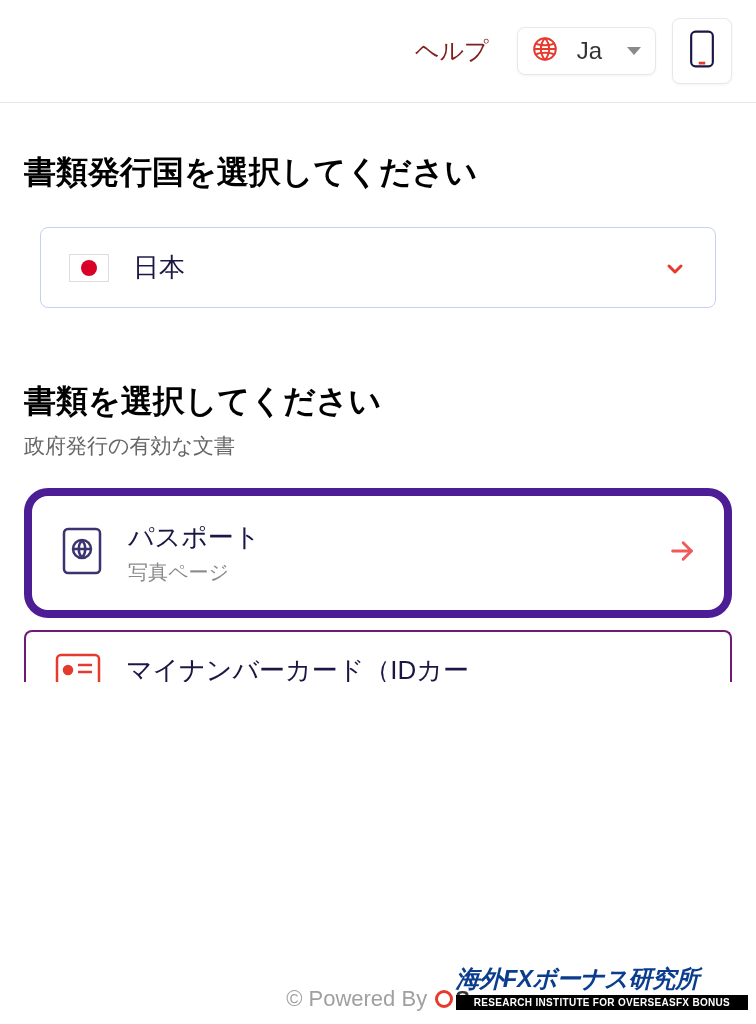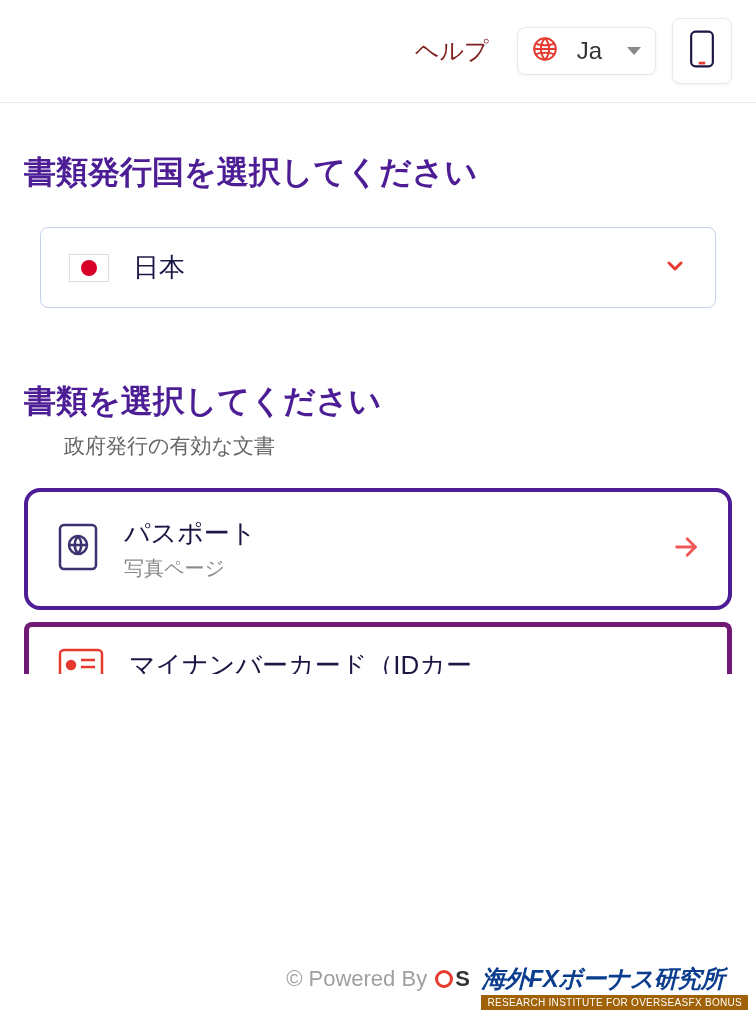--- a/index.html
+++ b/index.html
@@ -65,26 +65,26 @@
     .phone-icon svg {
       width: 26px;
       height: 40px;
     }
     .content {
       padding: 48px 24px 0;
     }
     .section-title {
       font-size: 32px;
       font-weight: 600;
-      color: #4c1d95;
+      color: #000000;
       margin-bottom: 32px;
     }
     .country-selector {
       display: flex;
-      align-items: center;
+      align-items: flex-end;
       border: 1px solid #c5d0f0;
       border-radius: 8px;
       padding: 22px 28px;
       margin: 0 16px 72px;
       justify-content: space-between;
     }
     .country-left {
       display: flex;
       align-items: center;
       gap: 24px;
@@ -111,38 +111,37 @@
     }
     .chevron-down svg {
       width: 24px;
       height: 24px;
     }
     .section-subtitle {
       font-size: 21px;
       color: #666;
       margin-top: 4px;
       margin-bottom: 28px;
-      margin-left: 40px;
     }
     .document-list {
       display: flex;
       flex-direction: column;
       gap: 12px;
     }
     .document-option {
       display: flex;
       align-items: center;
-      border: 5px solid #701a75;
+      border: 2px solid #701a75;
       border-radius: 8px;
       padding: 24px 28px;
       justify-content: space-between;
     }
     .document-option.highlighted {
-      border: 4px solid #4c1d95;
-      border-radius: 16px;
+      border: 8px solid #4c1d95;
+      border-radius: 24px;
     }
     .document-left {
       display: flex;
       align-items: center;
       gap: 24px;
     }
     .doc-icon svg {
       width: 44px;
       height: 52px;
     }
@@ -163,21 +162,21 @@
     .arrow-right svg {
       width: 28px;
       height: 28px;
     }
     .id-card-icon svg {
       width: 48px;
       height: 36px;
     }
     .footer {
       position: absolute;
-      bottom: 32px;
+      bottom: 12px;
       left: 0;
       right: 0;
       display: flex;
       justify-content: center;
       align-items: center;
       gap: 8px;
     }
     .powered-by {
       color: #a0a0a0;
       font-size: 22px;
@@ -191,25 +190,25 @@
       align-items: flex-start;
     }
     .watermark-title {
       color: #0b3d8f;
       font-size: 24px;
       font-weight: 700;
       font-style: italic;
       letter-spacing: -0.5px;
     }
     .watermark-sub {
-      background: #a16207;
+      background: #000000;
       color: #ffffff;
       font-size: 10px;
-      padding: 2px 6px;
-      font-weight: 400;
+      padding: 2px 18px;
+      font-weight: 700;
       letter-spacing: 0.3px;
     }
     .watermark-circle {
       width: 18px;
       height: 18px;
       border: 3px solid #e63a2f;
       border-radius: 50%;
       display: inline-block;
       margin-right: 2px;
       vertical-align: middle;

